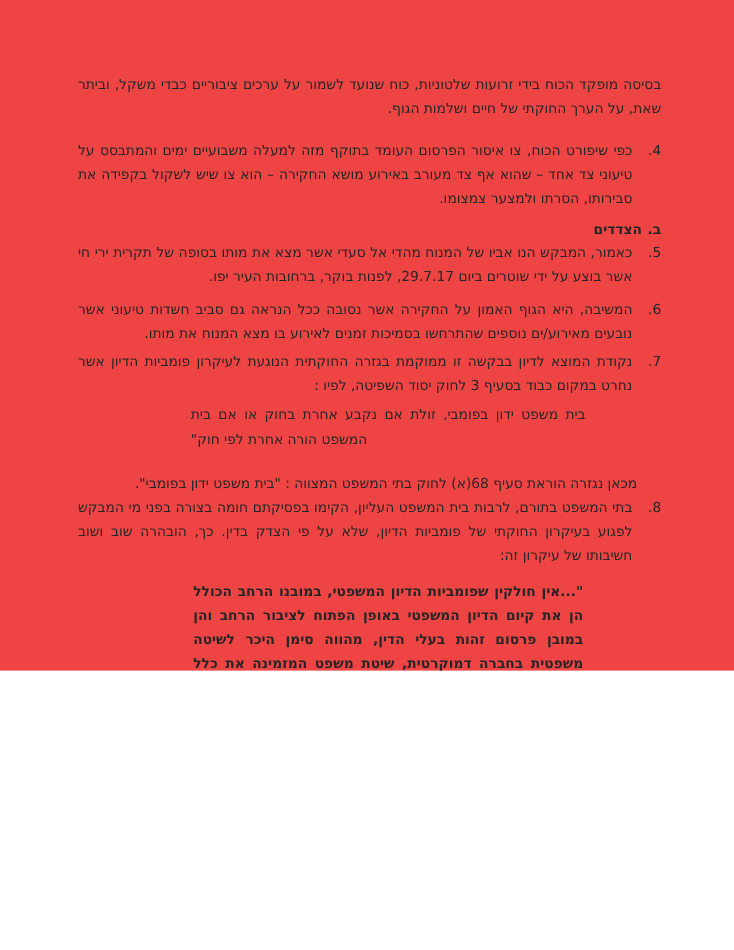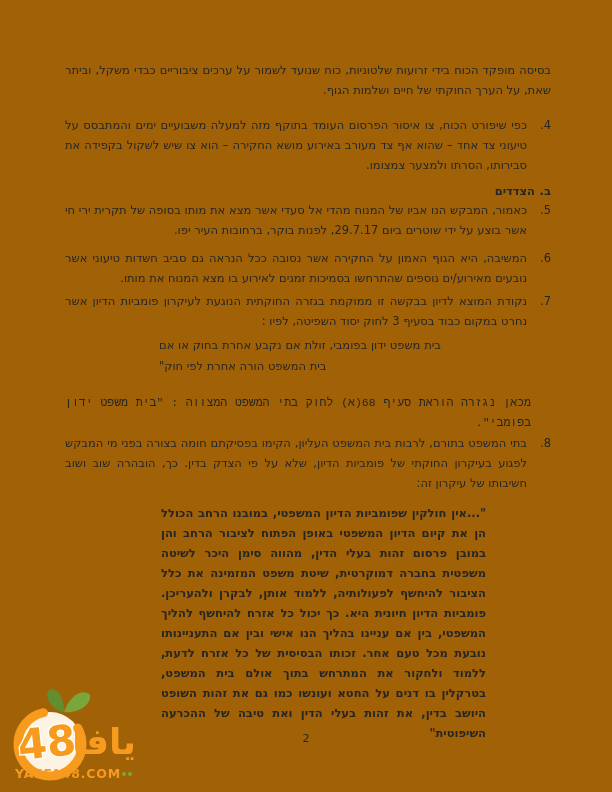--- a/index.html
+++ b/index.html
@@ -1,20 +1,20 @@
 <!DOCTYPE html>
 <html lang="he" style="--text: #262626; --logo-orange: #f79b1e; --logo-fill: #fdf3e3; --logo-green: #7aa63c; --logo-green-dark: #628e2f;"><head>
 <meta charset="utf-8">
 <style>
   html,body { margin:0; padding:0; background:#ffffff; }
   .page {
     position: relative;
     width: 612px;
-    height: 792px;
-    background: #a16207;
+    height: 559px;
+    background: #ef4444;
     overflow: hidden;
     direction: rtl;
     font-family: "DejaVu Sans", sans-serif;
     font-size: 11.5px;
     line-height: 20px;
     color: var(--text, #262626);
   }
   .content {
     position: absolute;
     top: 60px;
@@ -37,29 +37,29 @@
 
   .sechead { font-weight: bold; line-height: 18px; text-align: right; }
   .sechead .letter { display: inline-block; width: 16px; }
 
   .quote {
     direction: rtl;
     text-align: justify;
     line-height: 21px;
   }
   .quote-basic-law {
-    margin: 0 110px 5px 94px;
+    margin: 0 63px 5px 94px;
     text-align-last: left;
   }
   .quote-publicity {
     margin: 0 65px 0 96px;
     font-weight: bold;
     line-height: 20px;
   }
-  .derivation { margin: 16px 20px 0 0; line-height: 20px; font-family: Liberation Mono, monospace; }
+  .derivation { margin: 16px 20px 0 0; line-height: 20px; }
 
   .pagenum {
     position: absolute;
     top: 729px;
     left: 0; right: 0;
     text-align: center;
     font-size: 11px;
     direction: ltr;
   }
 

